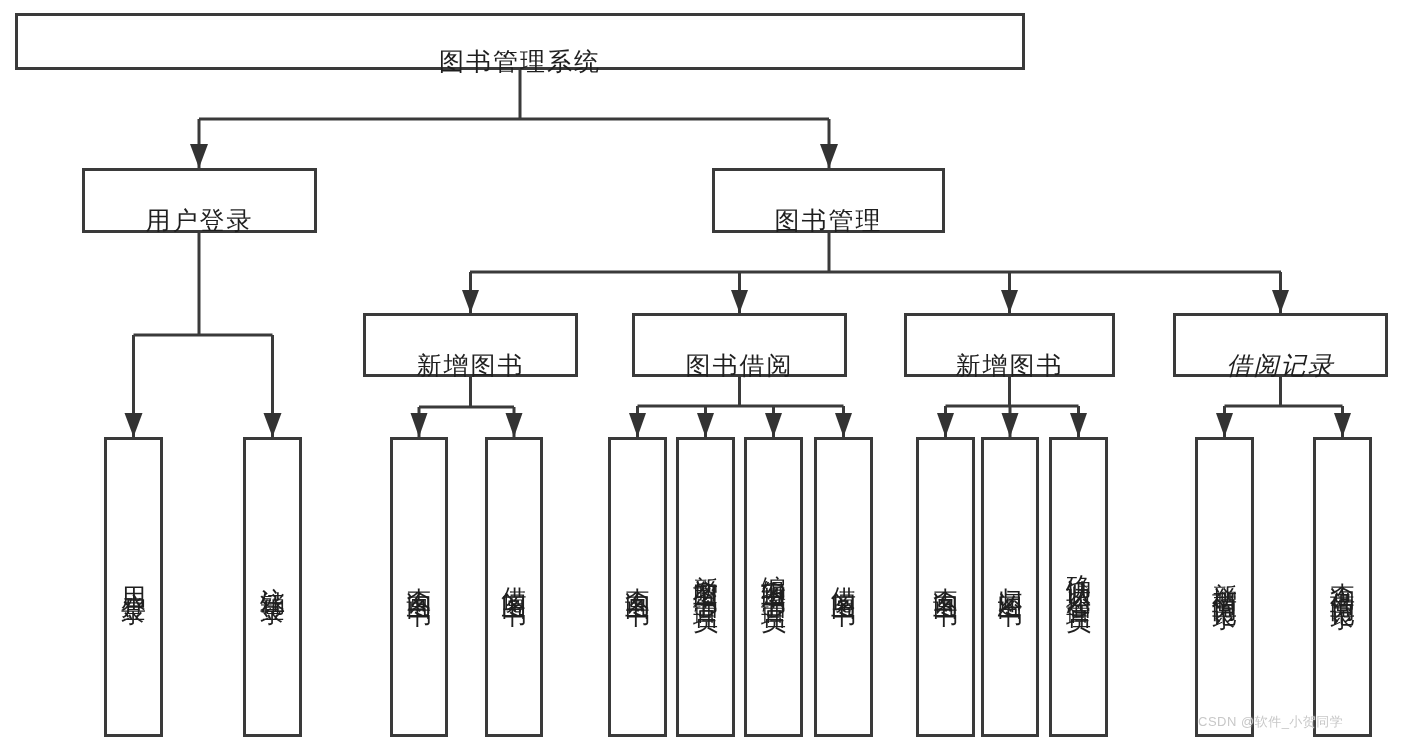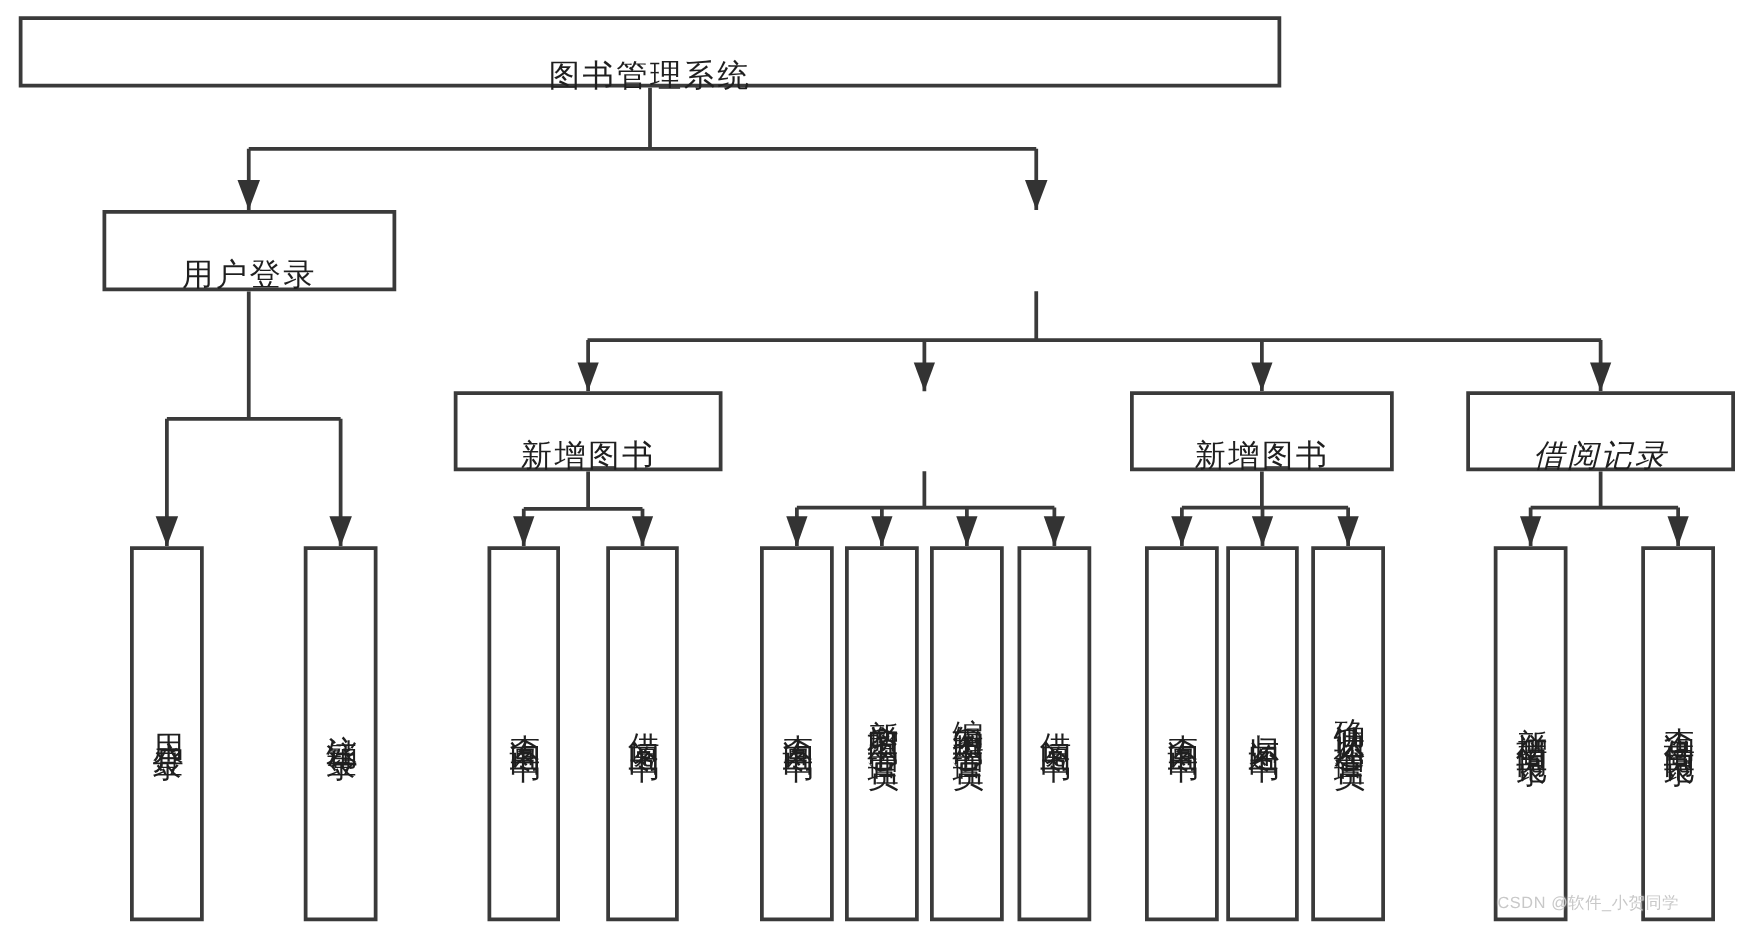--- a/index.html
+++ b/index.html
@@ -126,24 +126,30 @@
     </g>
   </svg>
 
   <div class="node" style="left:15px; top:13px; width:1010px; height:57px;">
     <span class="hlabel">图书管理系统</span>
   </div>
 
   <div class="node" style="left:82px; top:168px; width:235px; height:65px;">
     <span class="hlabel">用户登录</span>
   </div>
+  <div class="node" style="left:712px; top:168px; width:233px; height:65px;">
+    <span class="hlabel">图书管理</span>
+  </div>
 
   <div class="node" style="left:363px; top:313px; width:215px; height:64px;">
     <span class="hlabel">新增图书</span>
   </div>
+  <div class="node" style="left:632px; top:313px; width:215px; height:64px;">
+    <span class="hlabel">图书借阅</span>
+  </div>
   <div class="node" style="left:904px; top:313px; width:211px; height:64px;">
     <span class="hlabel">新增图书</span>
   </div>
   <div class="node" style="left:1173px; top:313px; width:215px; height:64px;font-style:italic;">
     <span class="hlabel">借阅记录</span>
   </div>
 
   <div class="node leaf" style="left:104px; width:59px;">
     <span class="vlabel">用户登录</span>
   </div>

